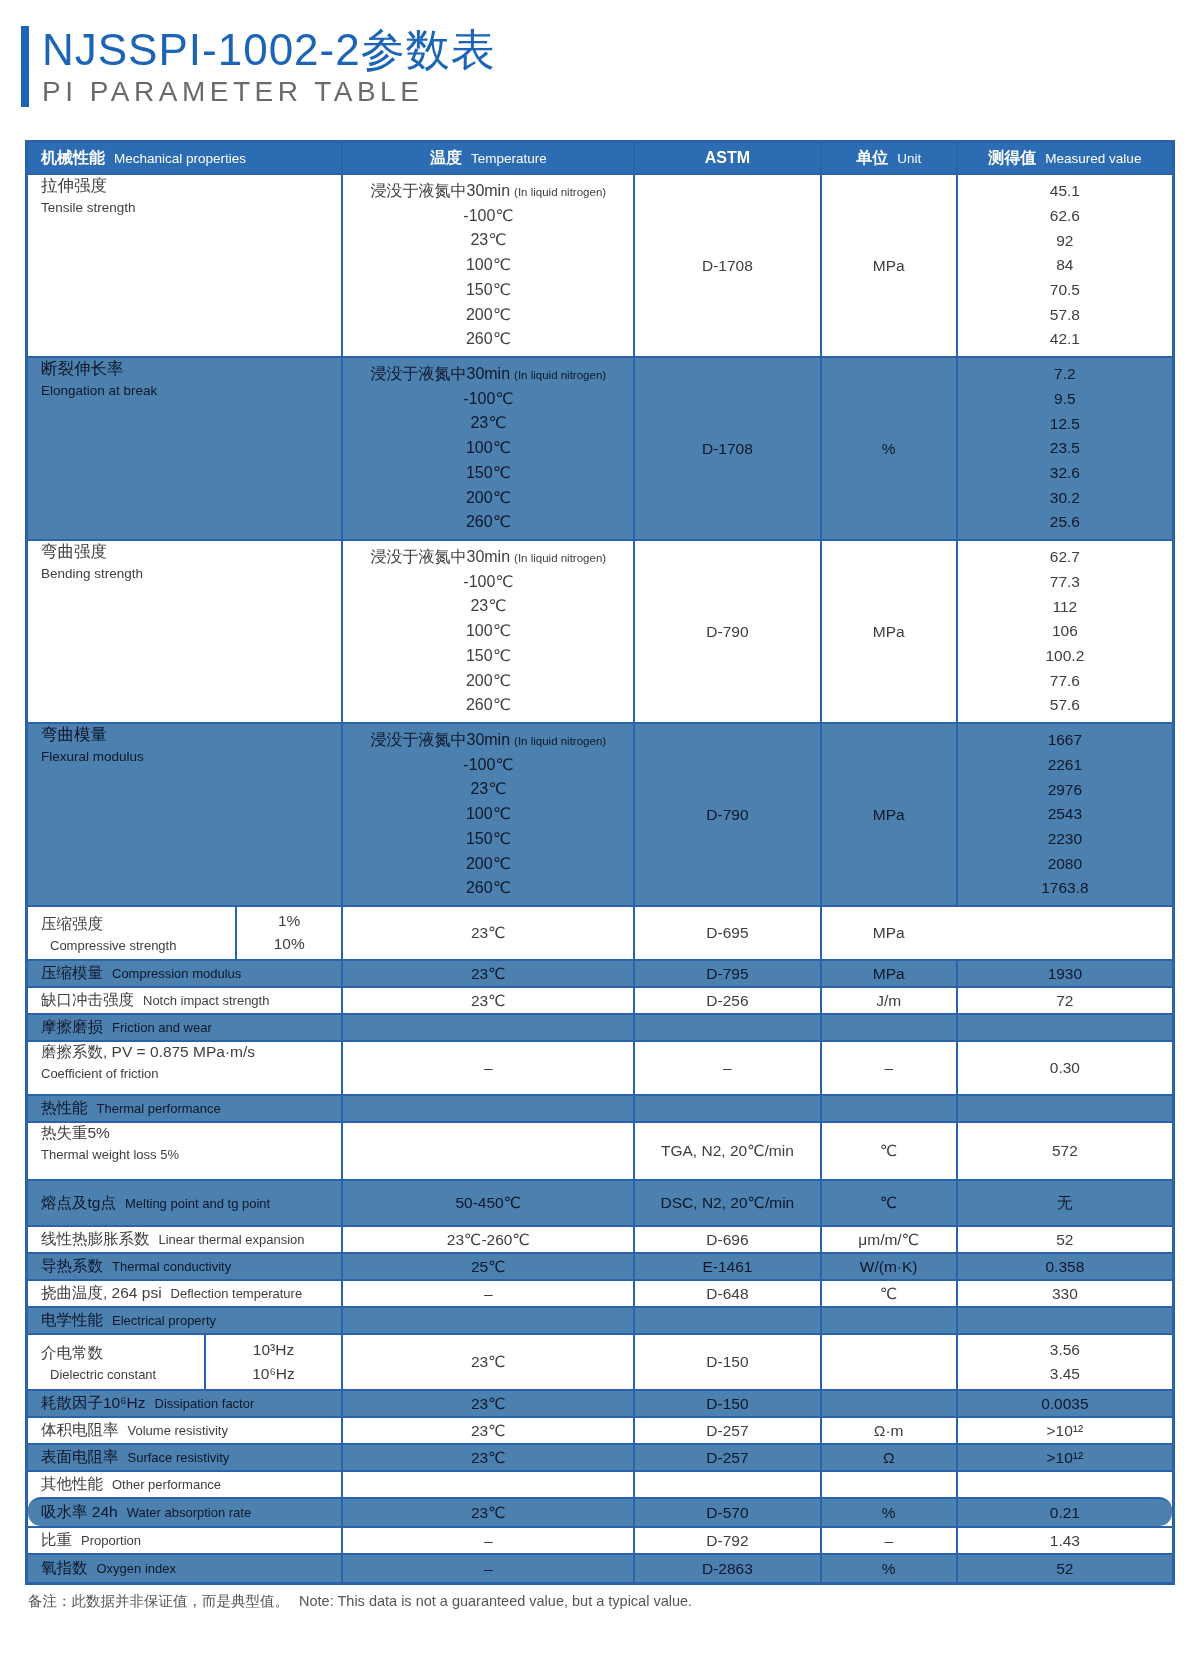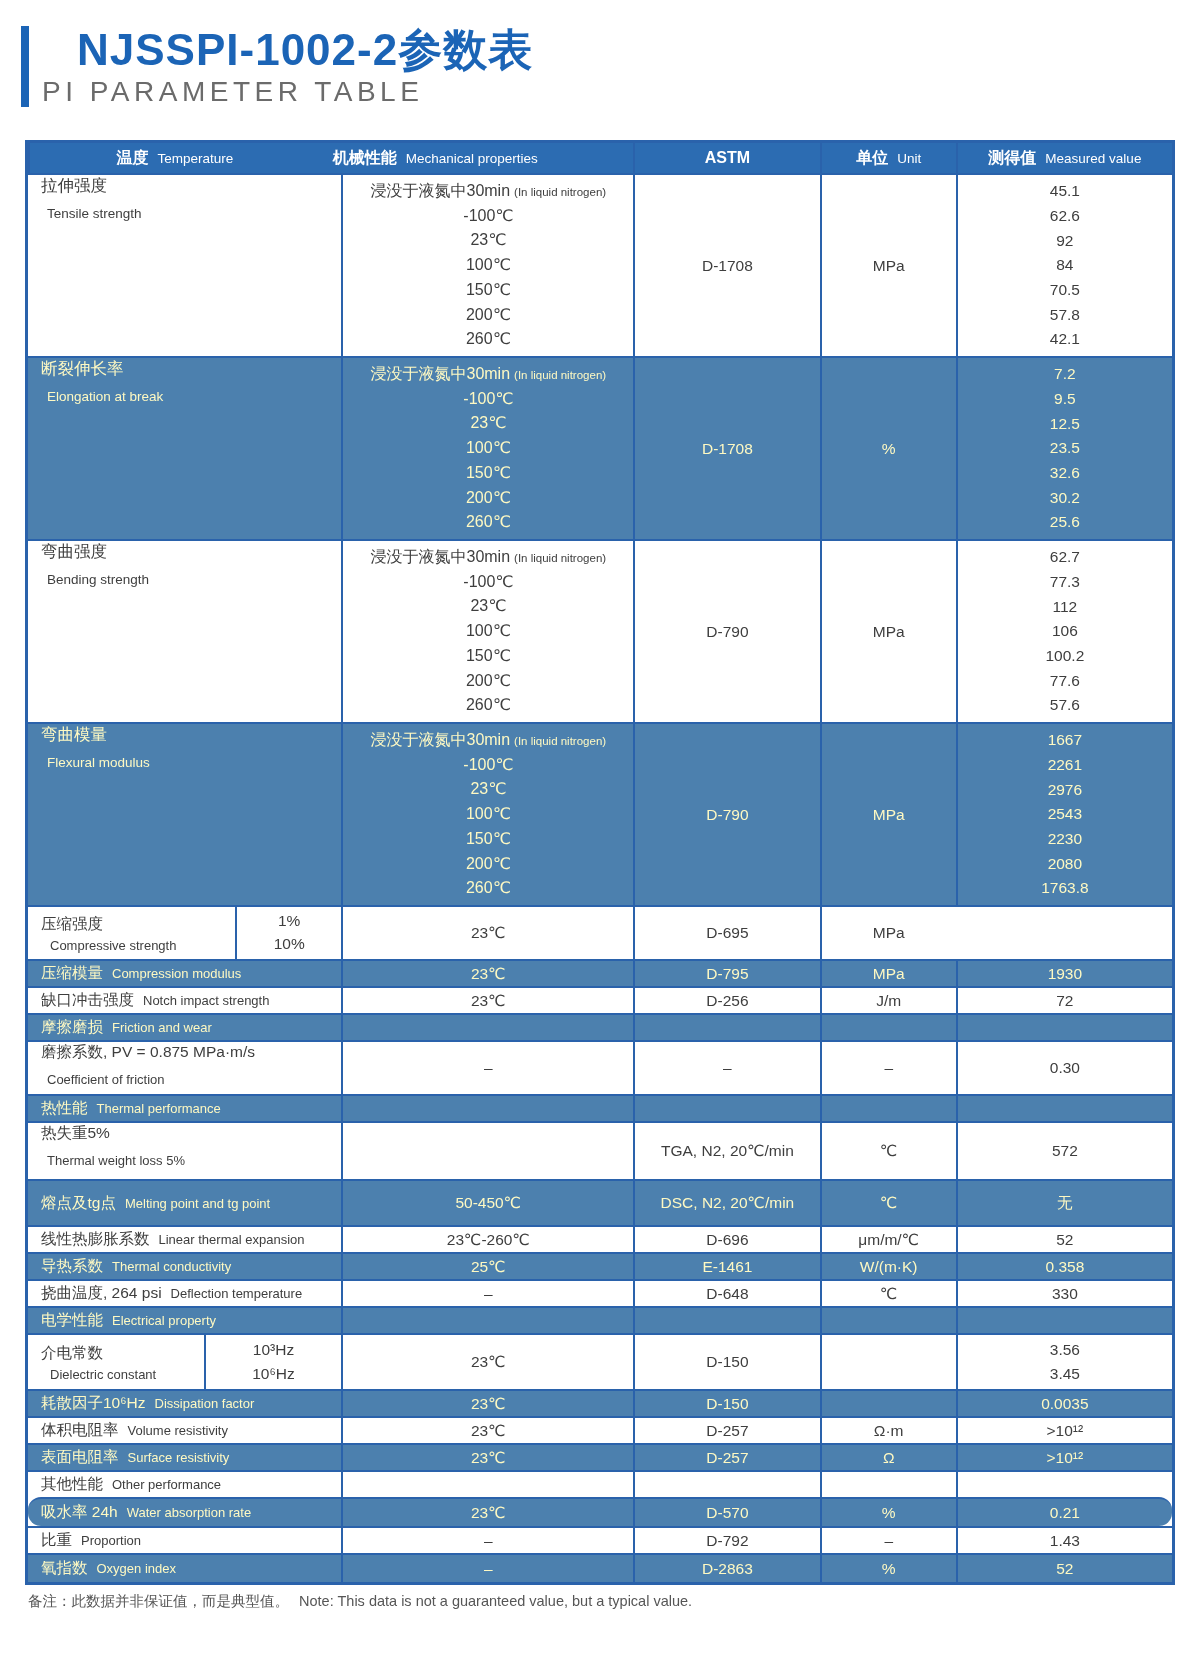--- a/index.html
+++ b/index.html
@@ -11,44 +11,44 @@
     --gray:#6b6b6b;
   }
   html,body{margin:0;padding:0;}
   body{
     width:1200px;height:1653px;background:#ffffff;position:relative;
     font-family:"Liberation Sans","DejaVu Sans",sans-serif;color:var(--text-dark);
   }
   
   .title-wrap{position:absolute;left:21px;top:26px;display:flex;align-items:stretch;}
   .title-bar{width:8px;background:var(--title-blue);margin-right:13px;}
-  .title{font-size:44px;font-weight:bold;color:var(--title-blue);line-height:1.08;letter-spacing:1px;margin-left:35px;}
+  .title{font-size:44px;font-weight:normal;color:var(--title-blue);line-height:1.08;letter-spacing:1px;}
   .subtitle{font-size:28px;color:var(--gray);letter-spacing:4.5px;margin-top:3px;line-height:1.1;}
   
   .table{
     position:absolute;left:25px;top:140px;width:1150px;
     border:3px solid var(--border);box-sizing:border-box;background:#fff;
   }
   .tr{display:flex;border-top:2px solid var(--border);box-sizing:border-box;height:27px;}
   .tr:first-child{border-top:none;}
   .tr.block{height:183px;}
   .thead{height:30px;background:var(--header-blue);color:#fff;}
-  .tr.blue{background:var(--row-blue);color:#fef9c3;}
+  .tr.blue{background:var(--row-blue);color:#0f172a;}
   .td{box-sizing:border-box;display:flex;align-items:center;justify-content:center;text-align:center;overflow:hidden;font-size:15.5px;}
   .td.c1{width:27.4%;justify-content:flex-start;text-align:left;padding-left:13px;}
   .td.c2{width:25.5%;}
   .td.c3{width:16.3%;}
   .td.c4{width:11.9%;}
   .td.c5{width:18.9%;}
   .td.c2,.td.c3,.td.c4,.td.c5{border-left:2px solid var(--border);}
   .zh{font-size:15.5px;}
   .en{font-size:13px;margin-left:9px;}
   .stack{flex-direction:column;align-items:flex-start;justify-content:center;}
   .stack .zh{margin:0 0 3px 0;}
-  .stack .en{margin:6px;}
+  .stack .en{margin:0;}
   .tr.block .c1 .zh{font-size:16.5px;}
   .tr.block .c1 .en{font-size:13.5px;}
   .lines{display:flex;flex-direction:column;justify-content:space-evenly;width:100%;height:100%;}
   .line{line-height:1.05;}
   .tr.block .c2{font-size:16px;}
   .tr.block .c5{font-size:15.5px;}
   .small{font-size:11.5px;margin-left:4px;}
   
   .td.c1.has-sub{padding-left:0;}
   .lblpart{display:flex;flex-direction:column;justify-content:center;height:100%;padding-left:13px;box-sizing:border-box;}
@@ -69,27 +69,27 @@
   <header class="title-wrap">
     <div class="title-bar"></div>
     <div>
       <div class="title">NJSSPI-1002-2参数表</div>
       <div class="subtitle">PI PARAMETER TABLE</div>
     </div>
   </header>
 
   <div class="table">
     <div class="tr thead">
+      <div class="td c1">
+        <span class="zh">机械性能</span>
+        <span class="en">Mechanical properties</span>
+      </div>
       <div class="td c2">
         <span class="zh">温度</span>
         <span class="en">Temperature</span>
-      </div>
-      <div class="td c1">
-        <span class="zh">机械性能</span>
-        <span class="en">Mechanical properties</span>
       </div>
       <div class="td c3">
         <span class="zh">ASTM</span>
       </div>
       <div class="td c4">
         <span class="zh">单位</span>
         <span class="en">Unit</span>
       </div>
       <div class="td c5">
         <span class="zh">测得值</span>

